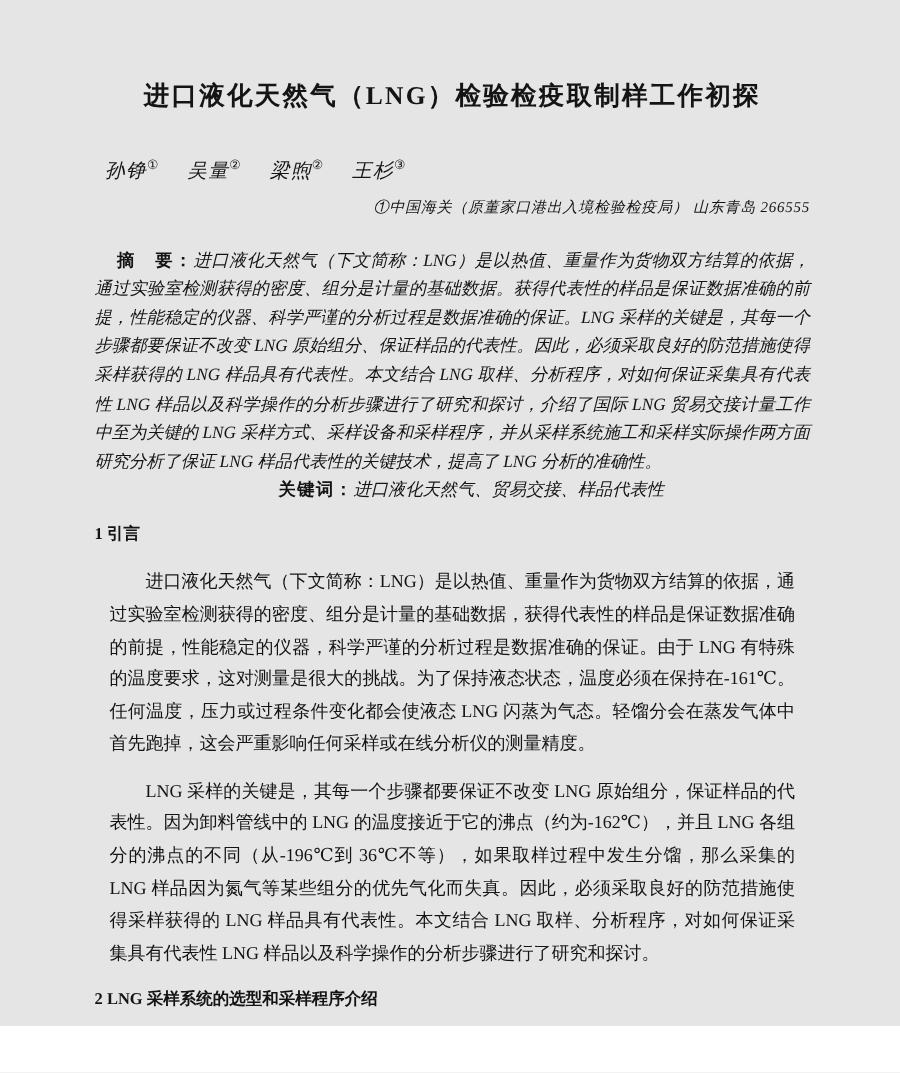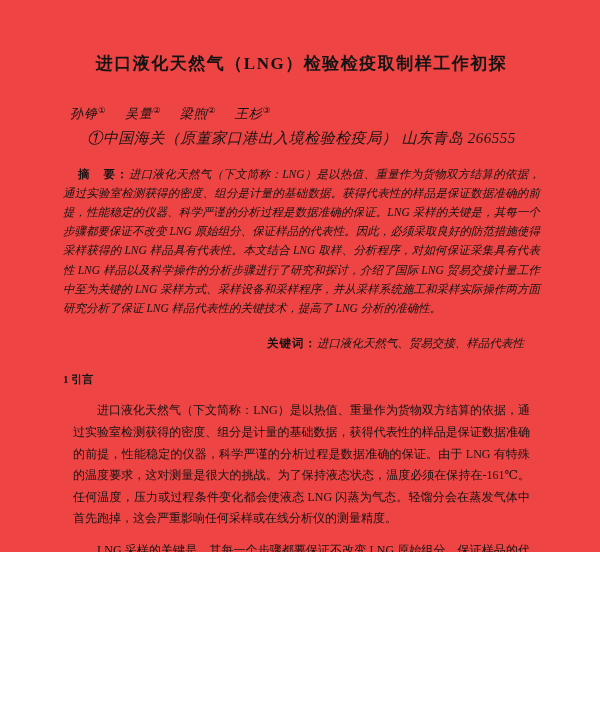--- a/index.html
+++ b/index.html
@@ -3,23 +3,23 @@
 <meta charset="utf-8">
 <style>
   html, body {
     margin: 0;
     padding: 0;
     background: #ffffff;
   }
   .page {
     position: relative;
     width: 600px;
-    height: 552px;
+    height: 684px;
     margin: 0;
-    background: #ef4444;
+    background: #e5e5e5;
     overflow: hidden;
     box-sizing: border-box;
     padding: 52px 60px 0 63px;
     color: #141414;
     font-family: "Liberation Serif", "DejaVu Serif", serif;
     -webkit-font-smoothing: antialiased;
   }
   .title {
     margin: 0;
     text-align: center;
@@ -37,41 +37,41 @@
   }
   .authors .author { margin: 0 7px; }
   .authors sup {
     font-size: 8.5px;
     font-style: normal;
     vertical-align: super;
     line-height: 0;
   }
   .affiliations {
     margin-top: 7px;
-    text-align: center;
-    font-size: 15px;
+    text-align: right;
+    font-size: 10px;
     font-style: italic;
     line-height: 17.5px;
     letter-spacing: 0.5px;
   }
   .abstract {
     margin-top: 17px;
     font-size: 11.5px;
     font-style: italic;
     line-height: 19.2px;
     text-align: justify;
   }
   .abstract .abs-para {
     margin: 0;
     text-indent: 1.3em;
   }
   .abstract .keywords {
-    margin: 16px;
+    margin: 0;
     text-indent: 2.2em;
-    text-align: right;
+    text-align: center;
   }
   .abstract b, .keywords b {
     font-style: normal;
     letter-spacing: 1px;
   }
   .sec-heading {
     margin: 9px 0 0 0;
     font-size: 11px;
     font-weight: bold;
     line-height: 21px;

